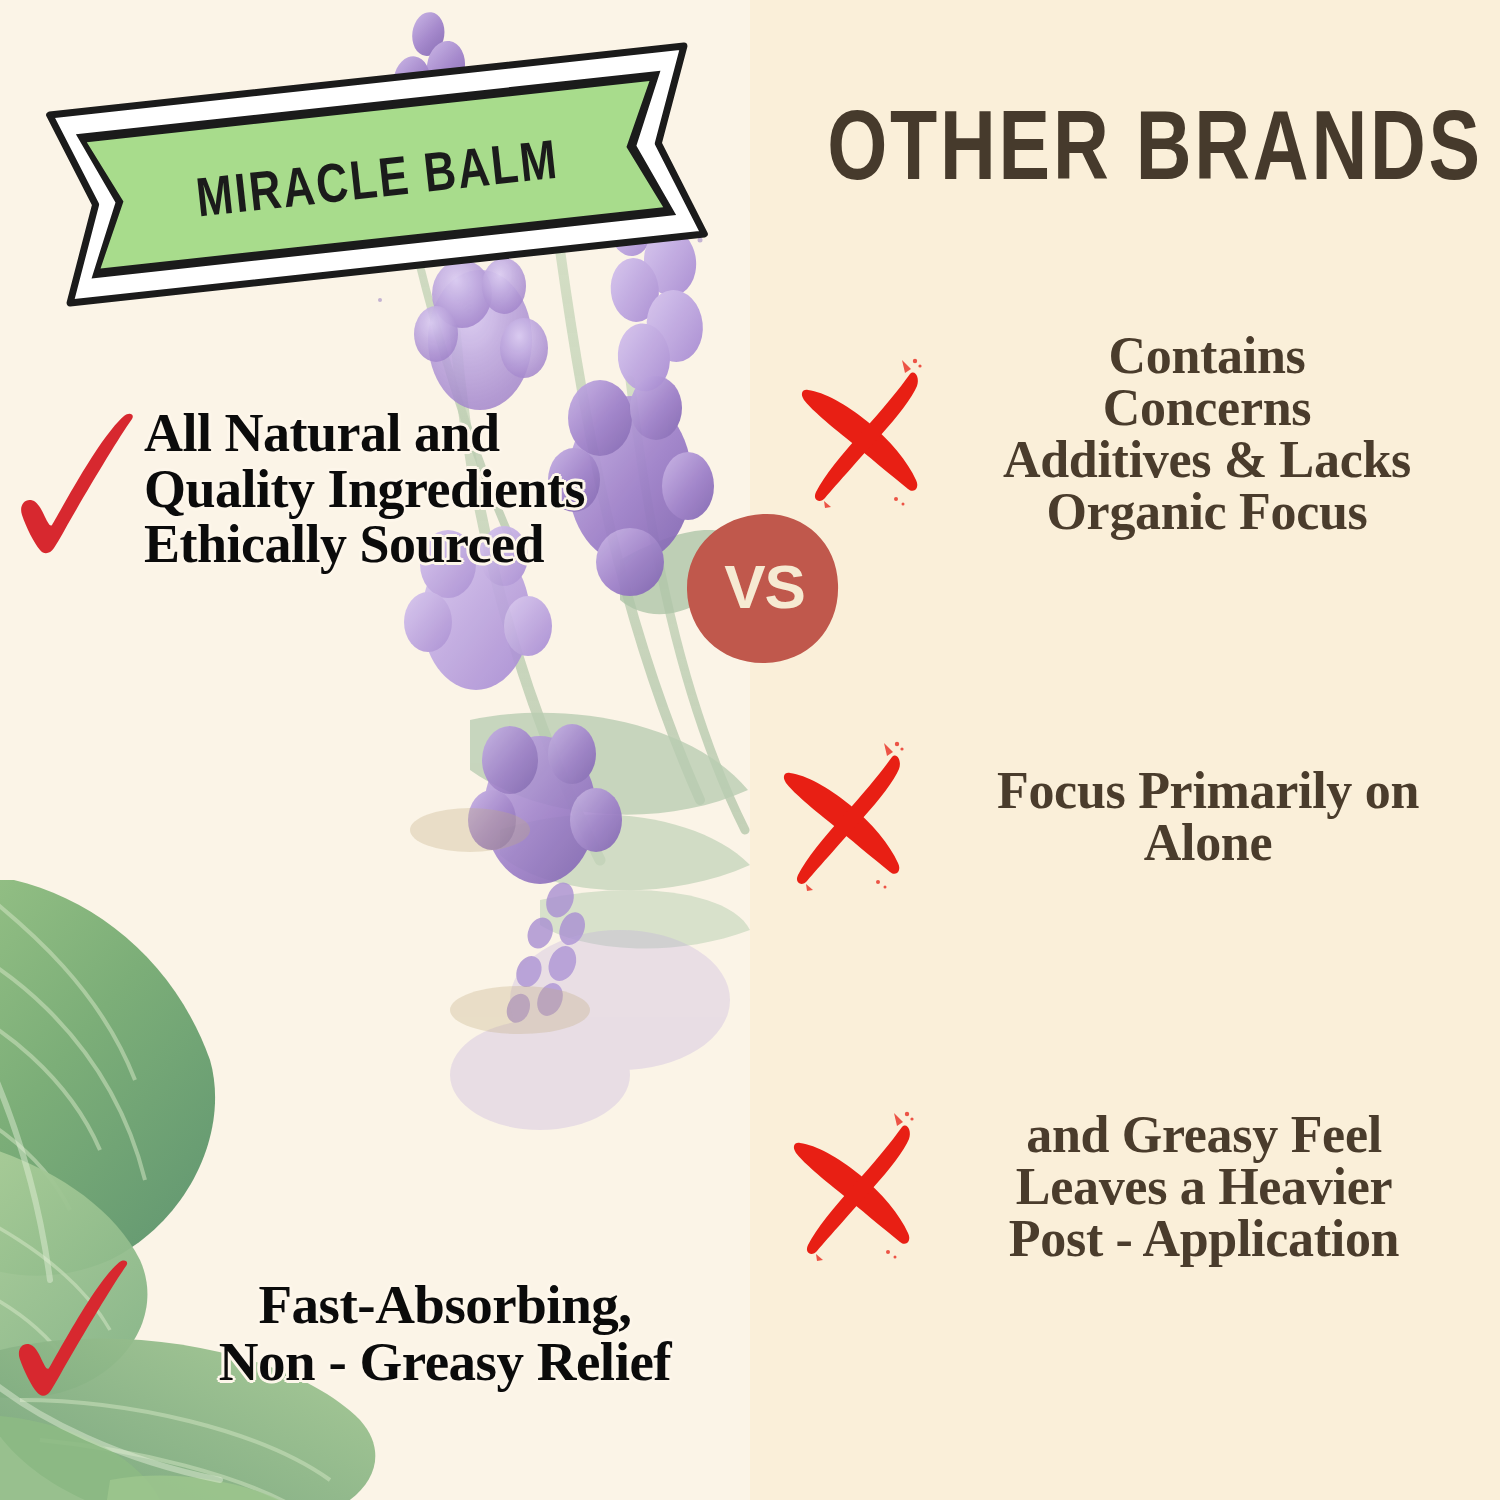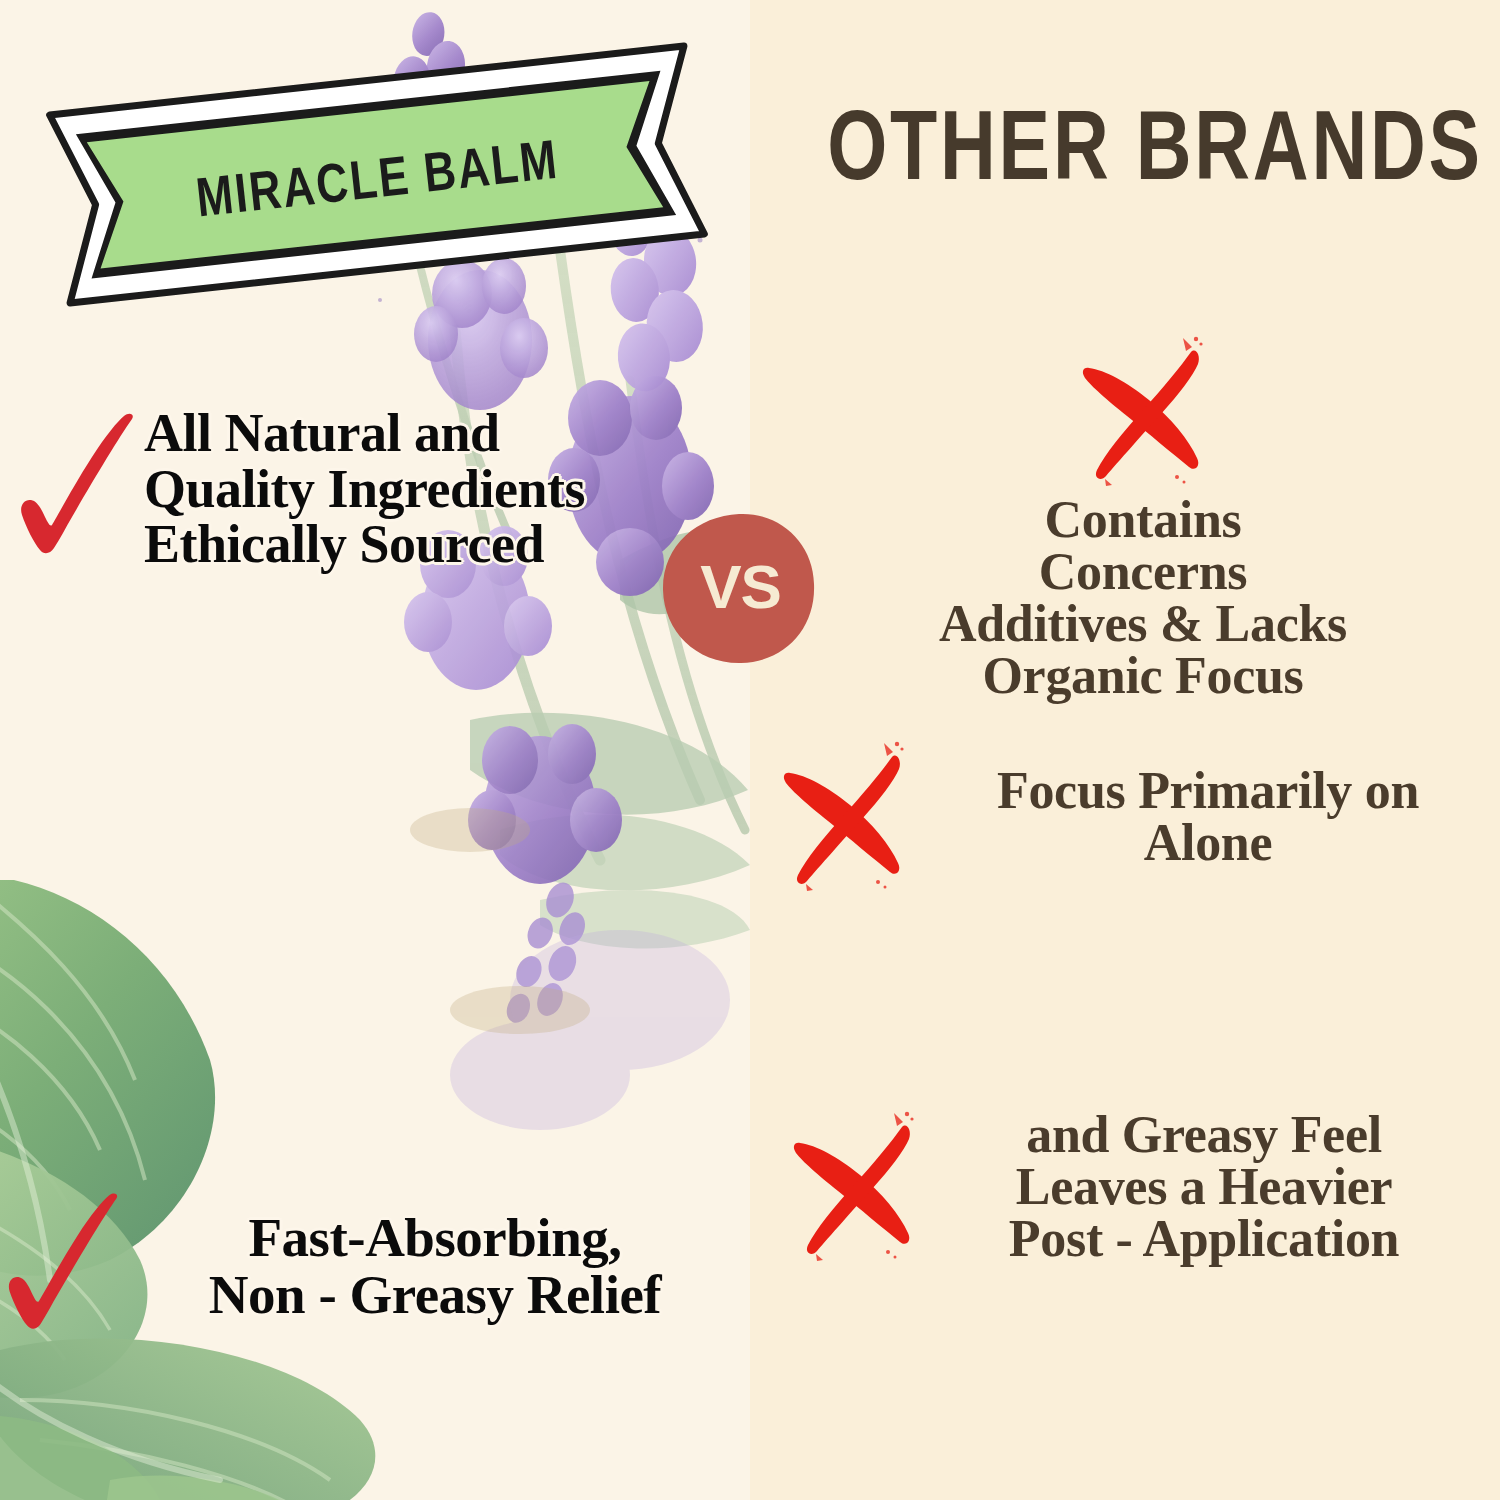--- a/index.html
+++ b/index.html
@@ -45,21 +45,21 @@
     font-size:84px;
     letter-spacing:3px;
     color:#463a2c;
     transform:scaleX(.92) scaleY(1.18);
     transform-origin:center top;
     white-space:nowrap;
   }
 
   
   .vs-badge{
-    position:absolute;left:661px;top:512px;width:155px;height:152px;
+    position:absolute;left:685px;top:512px;width:155px;height:152px;
   }
   .vs-badge svg{position:absolute;inset:0;}
   .vs-label{
     position:absolute;inset:0;display:flex;align-items:center;justify-content:center;
     font-family:"Liberation Sans",sans-serif;font-weight:700;font-size:62px;
     color:#f6ead2;letter-spacing:-1px;padding-left:4px;padding-bottom:4px;
     box-sizing:border-box;
   }
 
   
@@ -82,28 +82,28 @@
     font-weight:700;
     color:#4a3c2c;
     line-height:1.0;
     letter-spacing:-0.3px;
     text-align:center;
   }
 
   
   #pro-row-1{left:14px;top:405px;width:720px;}
   #pro-row-2{left:14px;top:800px;width:700px;}
-  #pro-row-3{left:0px;top:1185px;width:740px;}
+  #pro-row-3{left:0px;top:1252px;width:740px;padding-left:10px;}
 
   #pro-row-1 .pro-text{font-size:54px;}
   #pro-row-2 .pro-text{font-size:54px;}
   #pro-row-3 .pro-text{font-size:55px;text-align:center;}
 
   
-  #con-row-1{left:798px;top:330px;width:690px;flex-direction:column;}
+  #con-row-1{left:798px;top:330px;width:690px;}
   #con-row-2{left:780px;top:735px;width:728px;justify-content:flex-end;}
   #con-row-3{left:790px;top:1105px;width:700px;}
 
   #con-row-1 .con-text{font-size:52px;width:100%;}
   #con-row-2 .con-text{font-size:52px;width:100%;}
   #con-row-3 .con-text{font-size:52px;width:100%;}
 
   .txtcol{flex:1 1 auto;}
 </style>
 </head>

